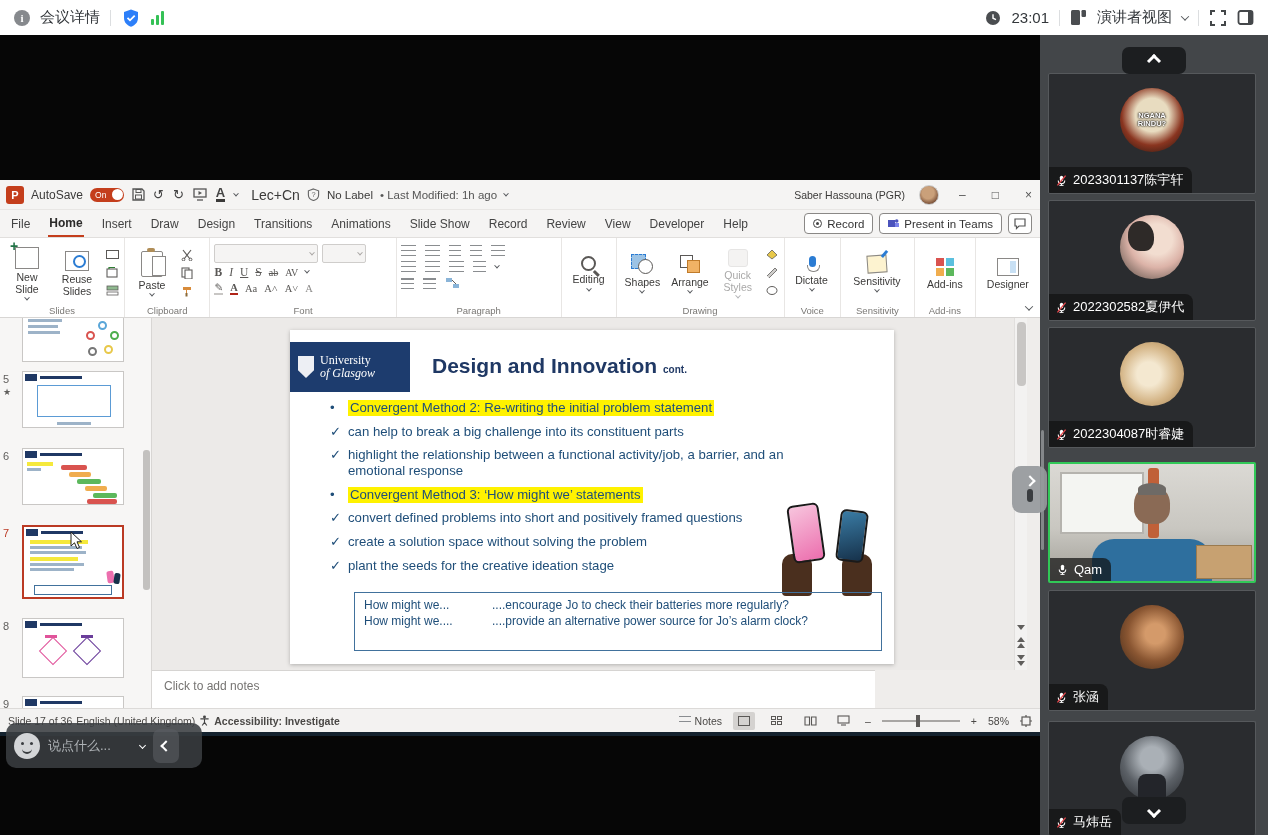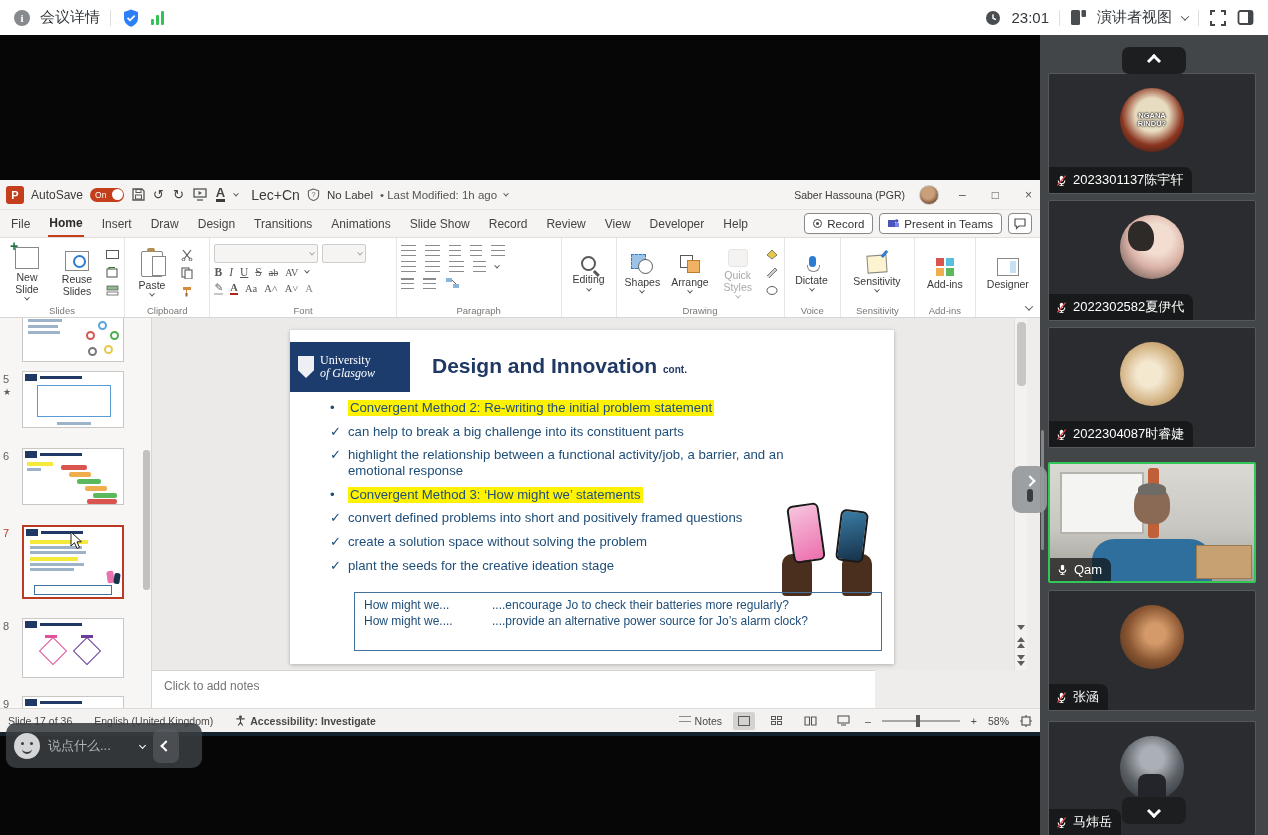--- a/index.html
+++ b/index.html
@@ -118,21 +118,21 @@
   .hmw { position:absolute; left:64px; top:262px; width:528px; height:59px; border:1.2px solid #41719c; font-size:12px; color:#1f4e79; padding:5px 9px;}
   .hmw-row { display:flex; margin-bottom:2px;}
   .hmw-row b { font-weight:normal; width:128px; flex:none;}
   .phones { position:absolute; right:16px; top:170px; width:104px; height:96px;}
   .hand { position:absolute; bottom:0; width:30px; height:42px; background:#4a2f1e; border-radius:10px 10px 4px 4px;}
   .phone { position:absolute; border-radius:6px; border:2px solid #1a1a1a;}
   .phone.pink { left:16px; top:4px; width:32px; height:58px; background:linear-gradient(160deg,#f7c4dd,#ec6fae); transform:rotate(-8deg);}
   .phone.blue { right:12px; top:10px; width:28px; height:52px; background:linear-gradient(160deg,#3a7ca5,#16314a); transform:rotate(7deg);}
 
   .notesrow { position:absolute; left:152px; top:352px; width:723px; height:38px; background:#fff; border-top:1px solid #d6d4d2; font-size:12px; color:#767472; padding:8px 0 0 12px;}
-  .statusbar { position:absolute; left:0; top:528px; width:100%; height:24px; background:#f3f2f1; border-top:1px solid #dcdad8; display:flex; align-items:center; font-size:10.5px; color:#4a4846; padding:0 8px; gap:22px;}
+  .statusbar { position:absolute; left:0; top:528px; width:100%; height:24px; background:#f3f2f1; border-top:1px solid #dcdad8; display:flex; align-items:center; font-size:10.5px; color:#4a4846; padding:0 8px; gap:4px;}
   .sb-right { margin-left:auto; display:flex; align-items:center; gap:11px;}
   .viewbtn { width:22px; height:18px; display:flex; align-items:center; justify-content:center; border-radius:2px;}
   .viewbtn.on { background:#d4d2d0;}
   .vb-ic { width:12px; height:10px; border:1.2px solid #5a5856;}
   .vb-grid { width:12px; height:10px; display:grid; grid-template-columns:5px 5px; grid-template-rows:4px 4px; gap:1px;}
   .vb-grid i { border:1px solid #5a5856; display:block;}
   .zoomtrack { width:78px; height:2px; background:#a8a6a4; position:relative;}
   .zoomtrack i { position:absolute; left:44%; top:-5px; width:4px; height:12px; background:#5a5856;}
   .pptstrip { position:absolute; left:0; top:552px; width:100%; height:4px; background:#14222e;}
 

